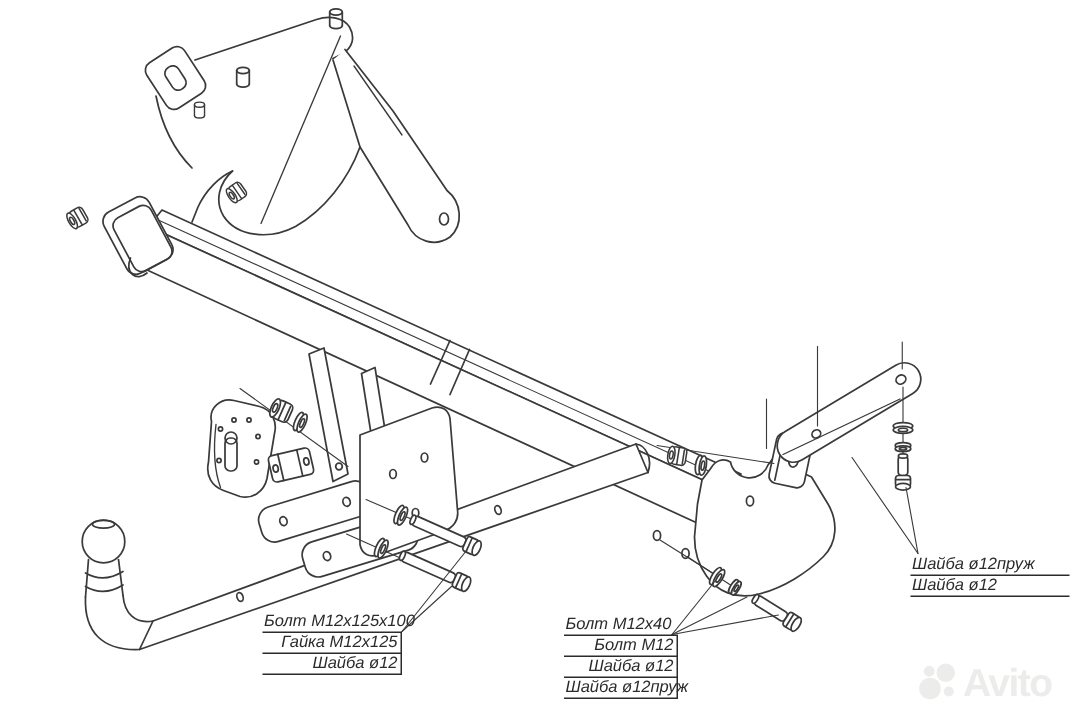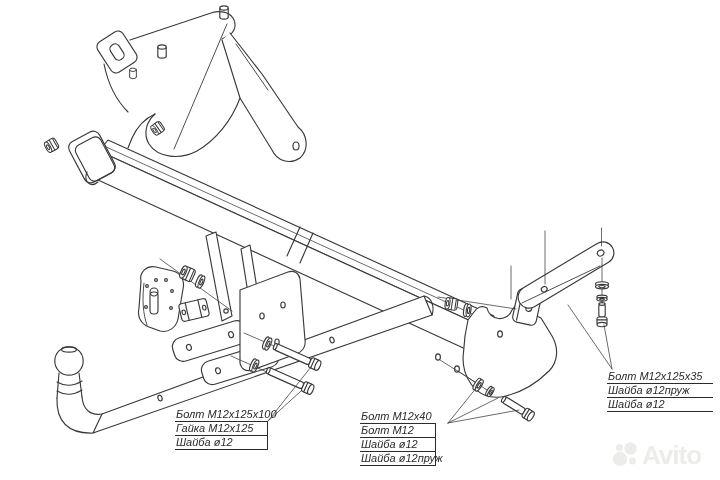--- a/index.html
+++ b/index.html
@@ -6,23 +6,23 @@
   #stage{position:relative;width:720px;height:480px;background:#fff;overflow:hidden;
          font-family:"Liberation Sans",sans-serif;}
   #art{position:absolute;left:0;top:0;}
   #art *{stroke:#3a3a3a;fill:none;stroke-width:1.15;stroke-linecap:round;stroke-linejoin:round;}
   #art .fw{fill:#ffffff;}
   #art .thin{stroke-width:0.75;}
   #art .th{stroke-width:0.9;}
   .callout{position:absolute;font-style:italic;font-size:11px;line-height:13px;
            color:#2b2b2b;white-space:nowrap;}
   .callout .row{border-bottom:1.2px solid #2b2b2b;padding:0 2px 0 1px;height:13px;overflow:visible;}
-  .callout .row.rb{border-right:1.2px solid #2b2b2b;}
+  .callout .row.rb{border-right:1.2px solid #2b2b2b;text-align:right;}
   #box1{left:175px;top:408px;width:93px;}
-  #box2{left:360px;top:410px;width:76px;}
+  #box2{left:376px;top:410px;width:76px;}
   #box3{left:607px;top:370px;width:106px;}
   #wm{position:absolute;left:612px;top:441px;display:flex;align-items:center;gap:3px;}
   #wm .wm-text{font-weight:bold;font-size:26px;letter-spacing:-1px;color:#ececea;
                font-style:normal;line-height:26px;}
 </style>
 </head>
 <body>
 
 <div id="stage">
 
@@ -237,21 +237,20 @@
   </div>
 
   <div class="callout" id="box2">
     <div class="row">Болт M12x40</div>
     <div class="row rb">Болт M12</div>
     <div class="row rb">Шайба ø12</div>
     <div class="row rb">Шайба ø12пруж</div>
   </div>
 
   <div class="callout" id="box3">
-    <div class="row">Болт M12x125x35</div>
     <div class="row">Шайба ø12пруж</div>
     <div class="row">Шайба ø12</div>
   </div>
 
   <div id="wm">
     <svg width="27" height="27" viewBox="0 0 27 27">
       <circle cx="7.5" cy="6.5" r="3.6" fill="#ececea"></circle>
       <circle cx="18.5" cy="7.5" r="6.2" fill="#ececea"></circle>
       <circle cx="8" cy="18" r="7.2" fill="#ececea"></circle>
       <circle cx="20.5" cy="20" r="3.4" fill="#ececea"></circle>

